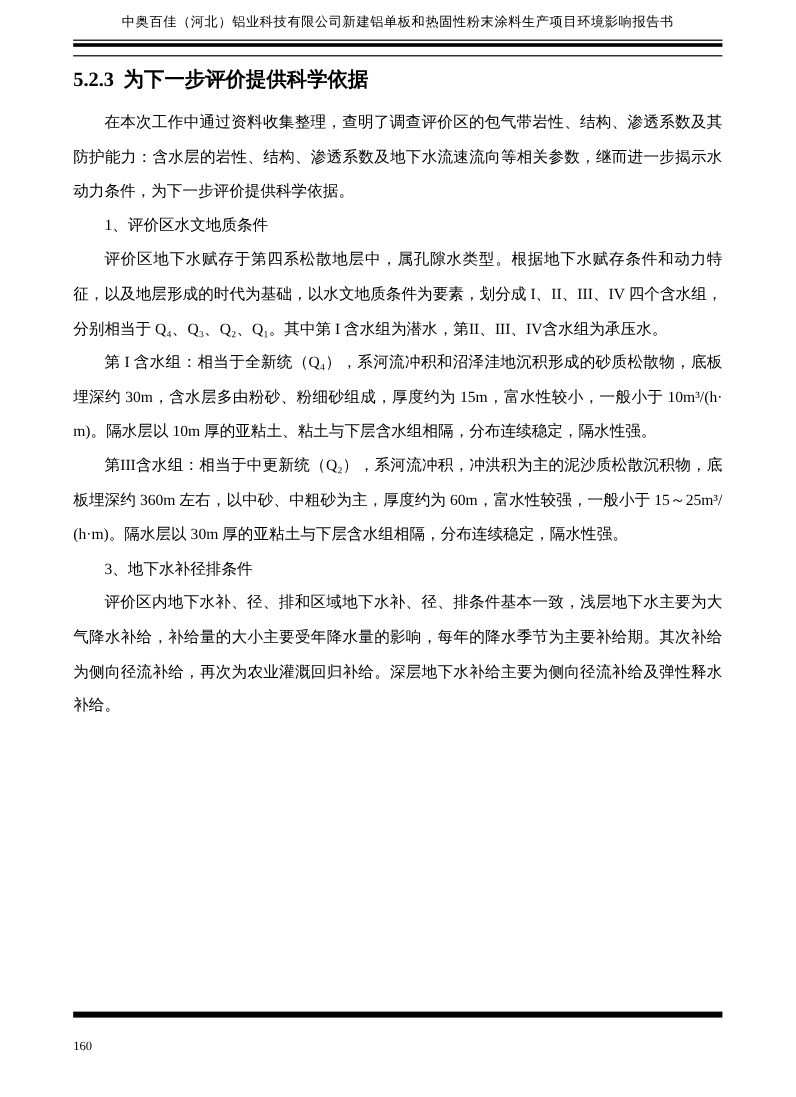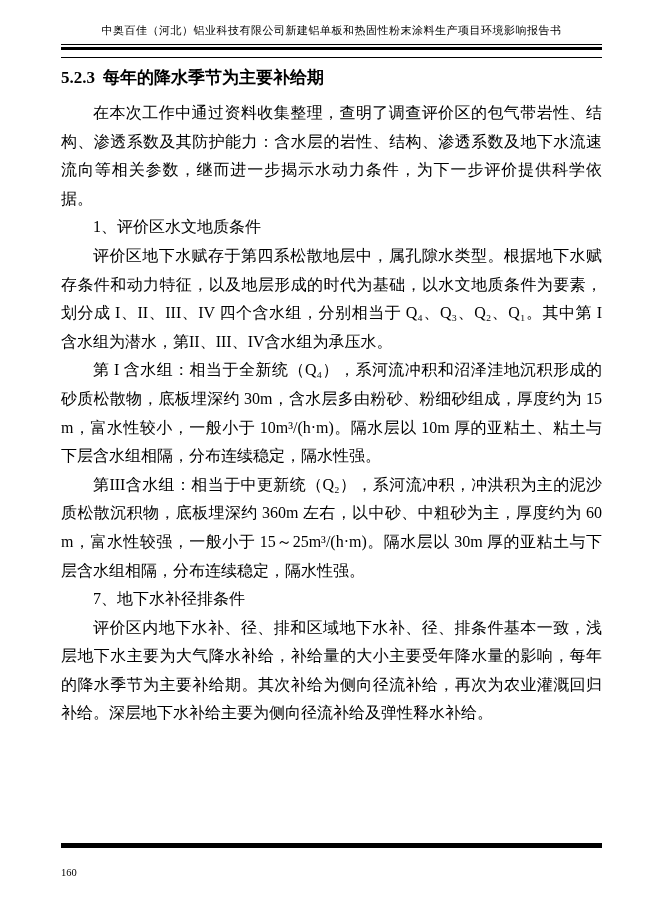--- a/index.html
+++ b/index.html
@@ -8,21 +8,21 @@
     width: 663px;
     height: 914px;
     background: #ffffff;
     color: #000000;
     font-family: "Liberation Serif", serif;
     overflow: hidden;
     box-sizing: border-box;
   }
   .content { margin: 0 61px; }
   .running-header {
-    padding-top: 22px;
+    padding-top: 11px;
     text-align: center;
     font-size: 11px;
     line-height: 17px;
     letter-spacing: 0.5px;
     white-space: nowrap;
   }
   
   .header-rule-double {
     margin-top: 5px;
     height: 2px;
@@ -40,21 +40,21 @@
     font-size: 17px;
     line-height: 24px;
     font-weight: bold;
     white-space: nowrap;
   }
   .section-number { font-family: "Liberation Serif", serif; }
   .section-title  { font-family: "Liberation Sans", sans-serif; margin-left: 8px; }
   .body-text { margin-top: 9px; }
   .para {
     margin: 0;
-    font-size: 16px;
+    font-size: 13px;
     line-height: 28.6px;
     text-align: justify;
     text-indent: 2em;
     word-break: break-all;
   }
   .footer-bar {
     position: absolute;
     top: 843px;
     left: 61px;
     right: 61px;
@@ -76,30 +76,30 @@
 <div class="page">
   <div class="content">
 
     <div class="running-header">中奥百佳（河北）铝业科技有限公司新建铝单板和热固性粉末涂料生产项目环境影响报告书</div>
 
     <div class="header-rule-double"></div>
 
     <div class="top-rule"></div>
 
     <h2 class="section-heading">
-      <span class="section-number">5.2.3</span><span class="section-title">每年的降水季节为主要补给期</span>
+      <span class="section-number">5.2.3</span><span class="section-title">为下一步评价提供科学依据</span>
     </h2>
 
     <div class="body-text">
       <p class="para">在本次工作中通过资料收集整理，查明了调查评价区的包气带岩性、结构、渗透系数及其防护能力：含水层的岩性、结构、渗透系数及地下水流速流向等相关参数，继而进一步揭示水动力条件，为下一步评价提供科学依据。</p>
       <p class="para">1、评价区水文地质条件</p>
       <p class="para">评价区地下水赋存于第四系松散地层中，属孔隙水类型。根据地下水赋存条件和动力特征，以及地层形成的时代为基础，以水文地质条件为要素，划分成 I、II、III、IV 四个含水组，分别相当于 Q₄、Q₃、Q₂、Q₁。其中第 I 含水组为潜水，第II、III、IV含水组为承压水。</p>
       <p class="para">第 I 含水组：相当于全新统（Q₄），系河流冲积和沼泽洼地沉积形成的砂质松散物，底板埋深约 30m，含水层多由粉砂、粉细砂组成，厚度约为 15m，富水性较小，一般小于 10m³/(h·m)。隔水层以 10m 厚的亚粘土、粘土与下层含水组相隔，分布连续稳定，隔水性强。</p>
       <p class="para">第III含水组：相当于中更新统（Q₂），系河流冲积，冲洪积为主的泥沙质松散沉积物，底板埋深约 360m 左右，以中砂、中粗砂为主，厚度约为 60m，富水性较强，一般小于 15～25m³/(h·m)。隔水层以 30m 厚的亚粘土与下层含水组相隔，分布连续稳定，隔水性强。</p>
-      <p class="para">7、地下水补径排条件</p>
+      <p class="para">3、地下水补径排条件</p>
       <p class="para">评价区内地下水补、径、排和区域地下水补、径、排条件基本一致，浅层地下水主要为大气降水补给，补给量的大小主要受年降水量的影响，每年的降水季节为主要补给期。其次补给为侧向径流补给，再次为农业灌溉回归补给。深层地下水补给主要为侧向径流补给及弹性释水补给。</p>
     </div>
 
   </div>
 
   <div class="footer-bar"></div>
   <div class="page-number">160</div>
 </div>
 
 </body></html>

